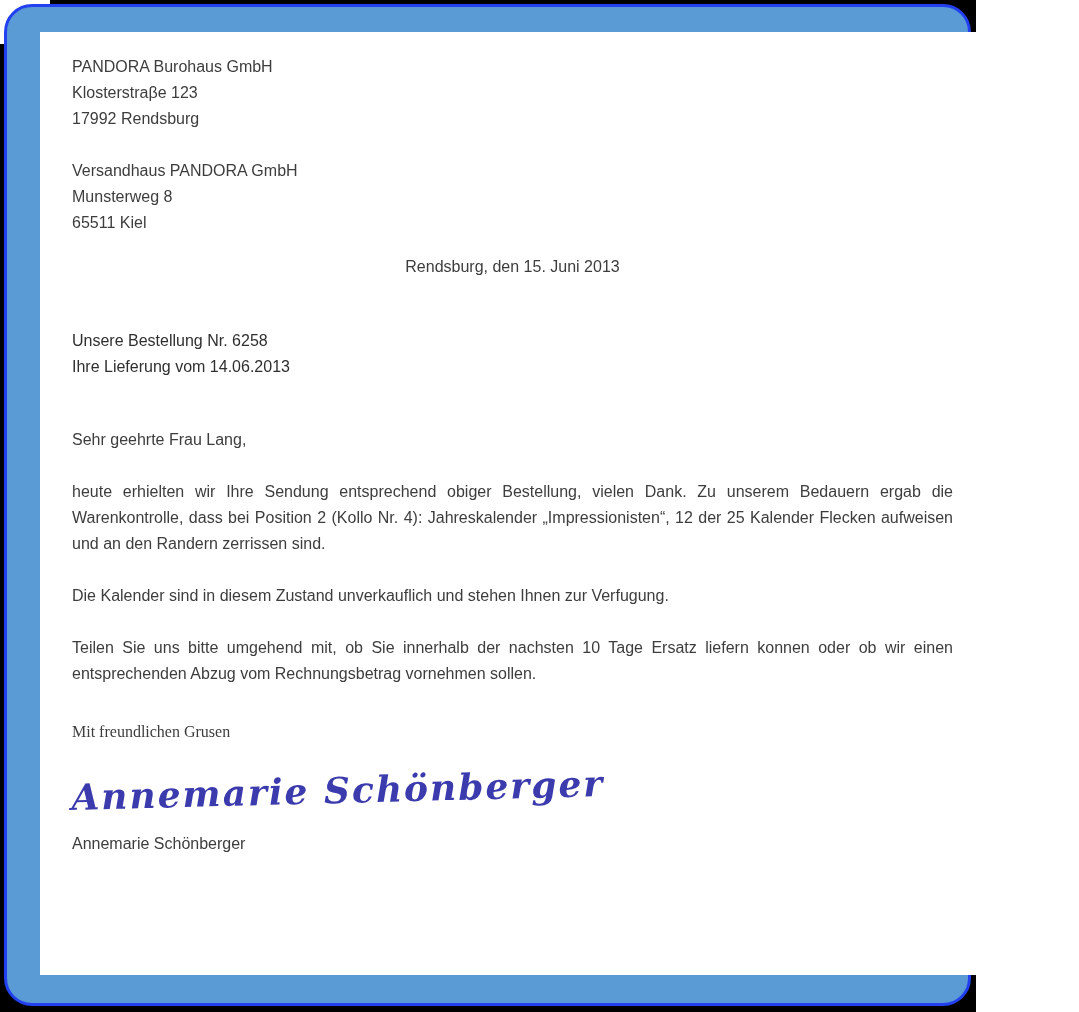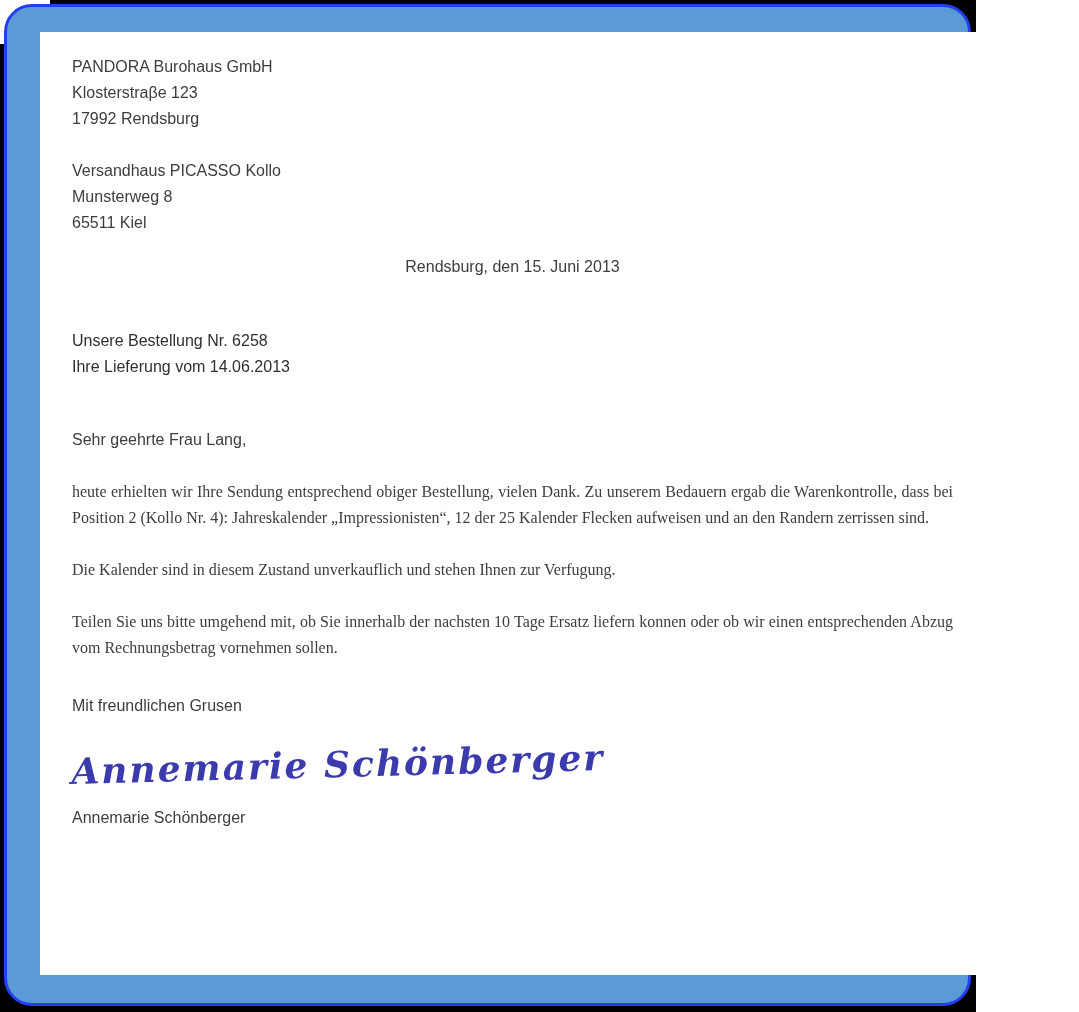--- a/index.html
+++ b/index.html
@@ -38,22 +38,22 @@
     padding: 22px 85px 0 32px;
     font-size: 16px;
     line-height: 26px;
     color: var(--text-color, #3d3d3d);
   }
   .addr-line { white-space: pre; }
   .recipient-block { margin-top: 26px; }
   .date-line { margin-top: 18px; text-align: center; }
   .subject-block { margin-top: 48px; font-weight: normal; color: #2f2f2f; }
   .salutation { margin-top: 47px; }
-  .para { margin: 26px 0 0 0; text-align: justify; font-family: Liberation Serif, serif; }
-  .closing { margin-top: 32px; }
+  .para { margin: 26px 0 0 0; text-align: justify; }
+  .closing { margin-top: 32px; font-family: Liberation Serif, serif; }
   .signature-script {
     margin-top: 26px;
     font-family: "DejaVu Serif", "Liberation Serif", serif;
     font-style: italic;
     font-weight: bold;
     font-size: 36px;
     line-height: 52px;
     letter-spacing: 2px;
     color: var(--sig-color, #3b3bae);
     transform: rotate(-1.5deg);
@@ -71,21 +71,21 @@
   <div class="page">
     <div class="letter">
 
       <div class="sender-block">
         <div class="addr-line">PANDORA Burohaus GmbH</div>
         <div class="addr-line">Klosterstraβe 123</div>
         <div class="addr-line">17992 Rendsburg</div>
       </div>
 
       <div class="recipient-block">
-        <div class="addr-line">Versandhaus PICASSO Kollo</div>
+        <div class="addr-line">Versandhaus PANDORA GmbH</div>
         <div class="addr-line">Munsterweg 8</div>
         <div class="addr-line">65511 Kiel</div>
       </div>
 
       <div class="date-line">Rendsburg, den 15. Juni 2013</div>
 
       <div class="subject-block">
         <div>Unsere Bestellung Nr. 6258</div>
         <div>Ihre Lieferung vom 14.06.2013</div>
       </div>

